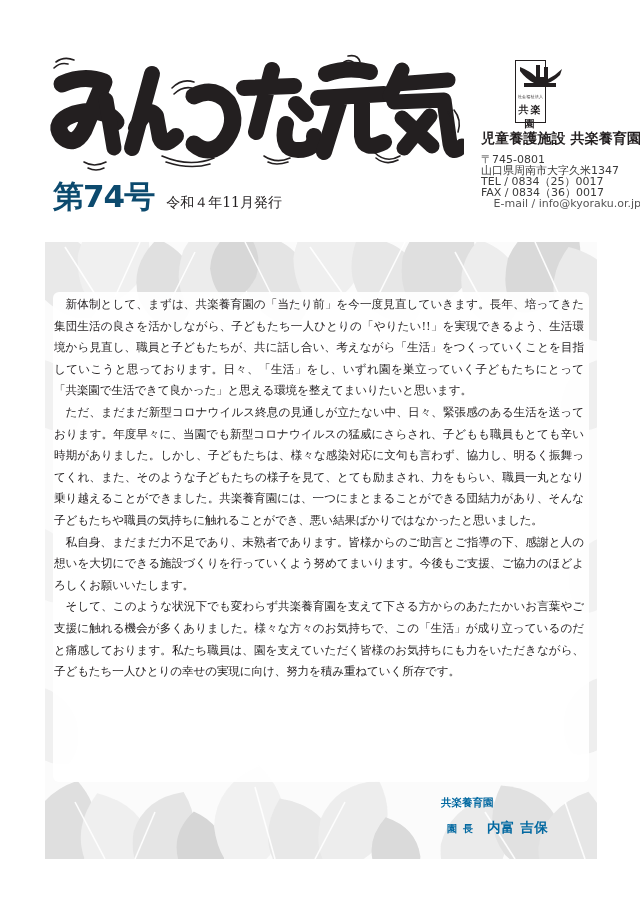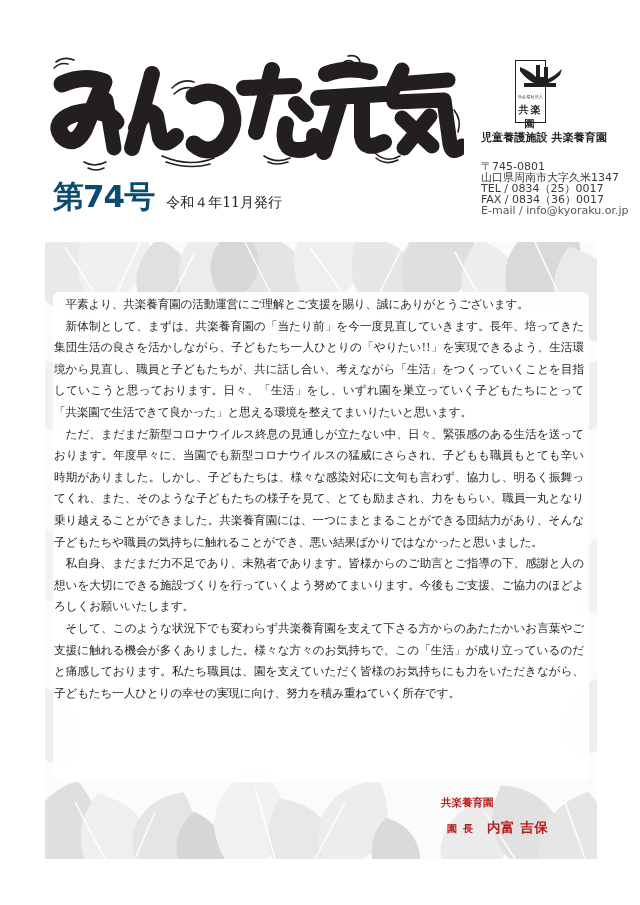--- a/index.html
+++ b/index.html
@@ -15,33 +15,33 @@
     .issue-line { position: absolute; left: 53px; top: 176px; display: flex; align-items: baseline; }
     .issue-number { font-family: "DejaVu Sans", sans-serif; font-weight: bold; font-size: 31px; letter-spacing: -1px; color: #0c4a6e; }
     .issue-date { font-family: "DejaVu Serif", serif; font-size: 14px; margin-left: 12px; color: #231f20; text-align: center; }
 
     .org-logo { position: absolute; left: 515px; top: 60px; width: 31px; height: 63px; border: 1px solid #231f20; background: #fff; }
     .org-logo svg { display: block; }
     .org-logo .corp-type { position: absolute; left: 0; right: 0; top: 33px; text-align: center; font-family: "DejaVu Sans", sans-serif; font-size: 4px; color: #231f20; letter-spacing: 0.2px; }
     .org-logo .org-name { position: absolute; left: 0; right: 0; top: 42px; text-align: center; font-family: "DejaVu Sans", sans-serif; font-weight: bold; font-size: 10px; letter-spacing: 2px; color: #231f20; }
 
     .contact { position: absolute; left: 481px; top: 130px; font-family: "DejaVu Sans", sans-serif; color: #231f20; }
-    .contact .facility { font-size: 11px; font-weight: bold; letter-spacing: 0.1px; margin-bottom: 16px; white-space: nowrap; }
+    .contact .facility { font-size: 14px; font-weight: bold; letter-spacing: 0.1px; margin-bottom: 6px; white-space: nowrap; }
     .contact .line { font-size: 11px; line-height: 11px; white-space: nowrap; color: #3a3a3a; }
     .contact .line.email { color: #555; text-align: right; }
 
     
     .panel { position: absolute; left: 45px; top: 242px; width: 552px; height: 617px; background: #fbfbfb; overflow: hidden; }
     .panel .leaves { position: absolute; left: 0; top: 0; width: 552px; height: 617px; }
     .panel .content-bg { position: absolute; left: 8px; top: 50px; width: 536px; height: 490px; background: rgba(255,255,255,0.93); border-radius: 6px; }
 
     .letter { position: absolute; left: 54px; top: 294px; width: 530px; font-family: "DejaVu Serif", "Liberation Serif", serif; font-size: 11.6px; line-height: 21.6px; color: #231f20; letter-spacing: -0.15px; }
     .letter p { text-indent: 1em; text-align: justify; margin: 0; }
 
-    .signature { position: absolute; left: 441px; top: 796px; font-family: "DejaVu Sans", sans-serif; color: #b91c1c; }
+    .signature { position: absolute; left: 441px; top: 796px; font-family: "DejaVu Sans", sans-serif; color: #0369a1; }
     .signature .sig-org { font-size: 10.5px; font-weight: bold; margin-bottom: 9px; white-space: nowrap; }
     .signature .sig-row { display: flex; align-items: baseline; white-space: nowrap; }
     .signature .sig-title { font-size: 10px; font-weight: bold; letter-spacing: 6px; padding-left: 6px; }
     .signature .sig-name { font-size: 13.5px; font-weight: bold; margin-left: 8px; letter-spacing: 0.5px; }
   </style>
 </head>
 <body>
 
 <header class="masthead">
 
@@ -225,21 +225,20 @@
         <path d="M210 545 L230 617"></path>
       <path d="M300 560 L270 617"></path>
         <path d="M440 570 L470 617"></path>
         <path d="M520 560 L540 617"></path>
     </g>
   </svg>
   <div class="content-bg"></div>
 </div>
 
 <article class="letter">
-  <p>平素より、共楽養育園の活動運営にご理解とご支援を賜り、誠にありがとうございます。</p>
   <p>新体制として、まずは、共楽養育園の「当たり前」を今一度見直していきます。長年、培ってきた集団生活の良さを活かしながら、子どもたち一人ひとりの「やりたい!!」を実現できるよう、生活環境から見直し、職員と子どもたちが、共に話し合い、考えながら「生活」をつくっていくことを目指していこうと思っております。日々、「生活」をし、いずれ園を巣立っていく子どもたちにとって「共楽園で生活できて良かった」と思える環境を整えてまいりたいと思います。</p>
   <p>ただ、まだまだ新型コロナウイルス終息の見通しが立たない中、日々、緊張感のある生活を送っております。年度早々に、当園でも新型コロナウイルスの猛威にさらされ、子どもも職員もとても辛い時期がありました。しかし、子どもたちは、様々な感染対応に文句も言わず、協力し、明るく振舞ってくれ、また、そのような子どもたちの様子を見て、とても励まされ、力をもらい、職員一丸となり乗り越えることができました。共楽養育園には、一つにまとまることができる団結力があり、そんな子どもたちや職員の気持ちに触れることができ、悪い結果ばかりではなかったと思いました。</p>
   <p>私自身、まだまだ力不足であり、未熟者であります。皆様からのご助言とご指導の下、感謝と人の想いを大切にできる施設づくりを行っていくよう努めてまいります。今後もご支援、ご協力のほどよろしくお願いいたします。</p>
   <p>そして、このような状況下でも変わらず共楽養育園を支えて下さる方からのあたたかいお言葉やご支援に触れる機会が多くありました。様々な方々のお気持ちで、この「生活」が成り立っているのだと痛感しております。私たち職員は、園を支えていただく皆様のお気持ちにも力をいただきながら、子どもたち一人ひとりの幸せの実現に向け、努力を積み重ねていく所存です。</p>
 </article>
 
 <div class="signature">
   <div class="sig-org">共楽養育園</div>
   <div class="sig-row">
     <span class="sig-title">園長</span>

